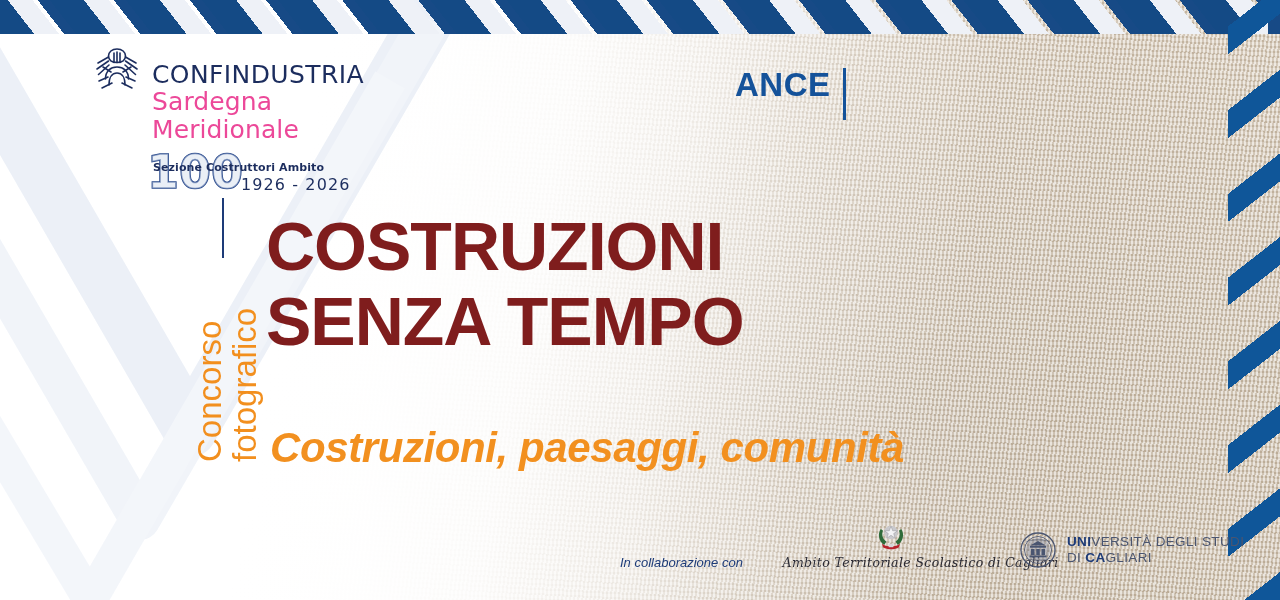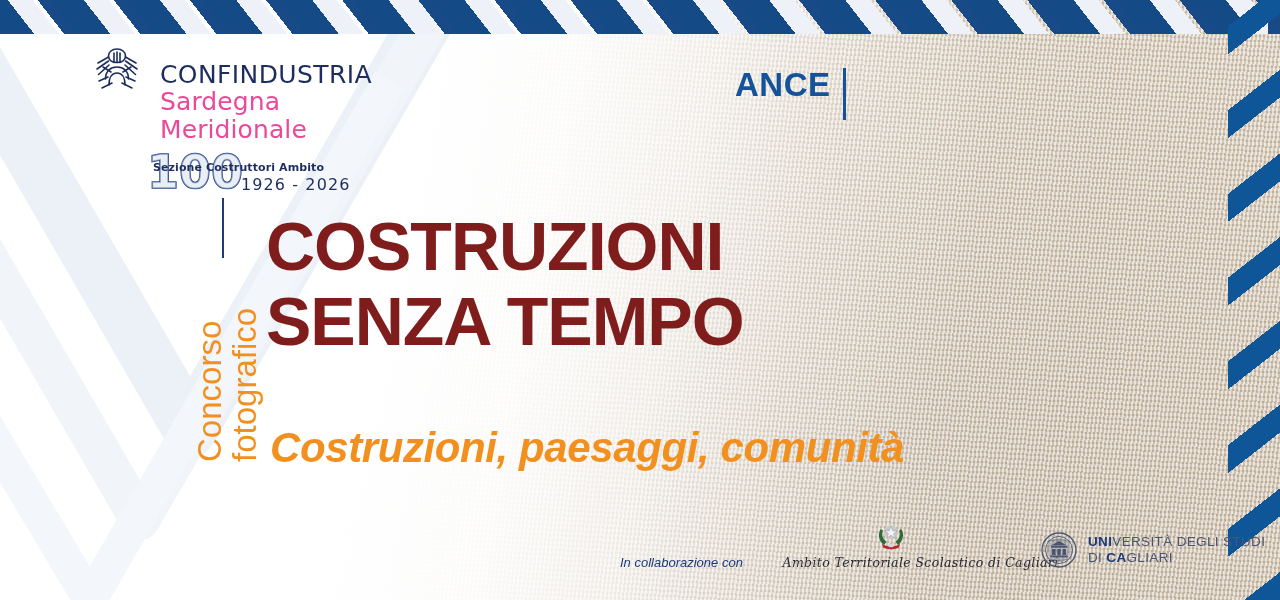--- a/index.html
+++ b/index.html
@@ -68,21 +68,21 @@
     background:repeating-linear-gradient(
       -38deg,
       #0f5699 0 22px,
       rgba(0,0,0,0) 22px 66px);
   }
 
   
   .confindustria{
     position:absolute;left:92px;top:46px;width:300px;
   }
-  .cf-row{display:flex;align-items:flex-start;gap:18px;}
+  .cf-row{display:flex;align-items:flex-start;gap:10px;}
   .cf-mark{width:50px;height:52px;flex:0 0 50px;}
   .cf-mark svg{width:100%;height:100%;display:block;}
   .cf-words{padding-top:16px;}
   .cf-line1{
     font-size:25px;letter-spacing:.4px;color:#1c2d5e;line-height:1.02;
     font-family:"DejaVu Sans", sans-serif;font-weight:400;
   }
   .cf-line2{
     font-size:25px;letter-spacing:.1px;color:#ec4899;line-height:1.12;
     font-family:"DejaVu Sans", sans-serif;font-weight:400;
@@ -161,21 +161,21 @@
   }
   .mim-emblem{width:34px;height:34px;margin:0 auto;}
   .mim-emblem svg{width:100%;height:100%;display:block;}
   .mim-name{
     margin-top:1px;
     font-family:"DejaVu Serif", serif;font-style:italic;font-size:13px;
     color:#2a2a34;letter-spacing:.4px;white-space:nowrap;
     transform:scaleX(.96);
   }
   .unica{
-    position:absolute;left:1020px;top:532px;display:flex;align-items:center;gap:11px;margin-left:21px;
+    position:absolute;left:1020px;top:532px;display:flex;align-items:center;gap:11px;
   }
   .unica-seal{width:36px;height:36px;flex:0 0 36px;}
   .unica-seal svg{width:100%;height:100%;display:block;}
   .unica-txt{
     font-family:"Liberation Sans", sans-serif;font-size:13.5px;
     line-height:1.18;color:#4a5570;letter-spacing:.35px;white-space:nowrap;
   }
   .unica-txt b{color:#1d3b78;font-weight:700;}
 </style>
 </head>

